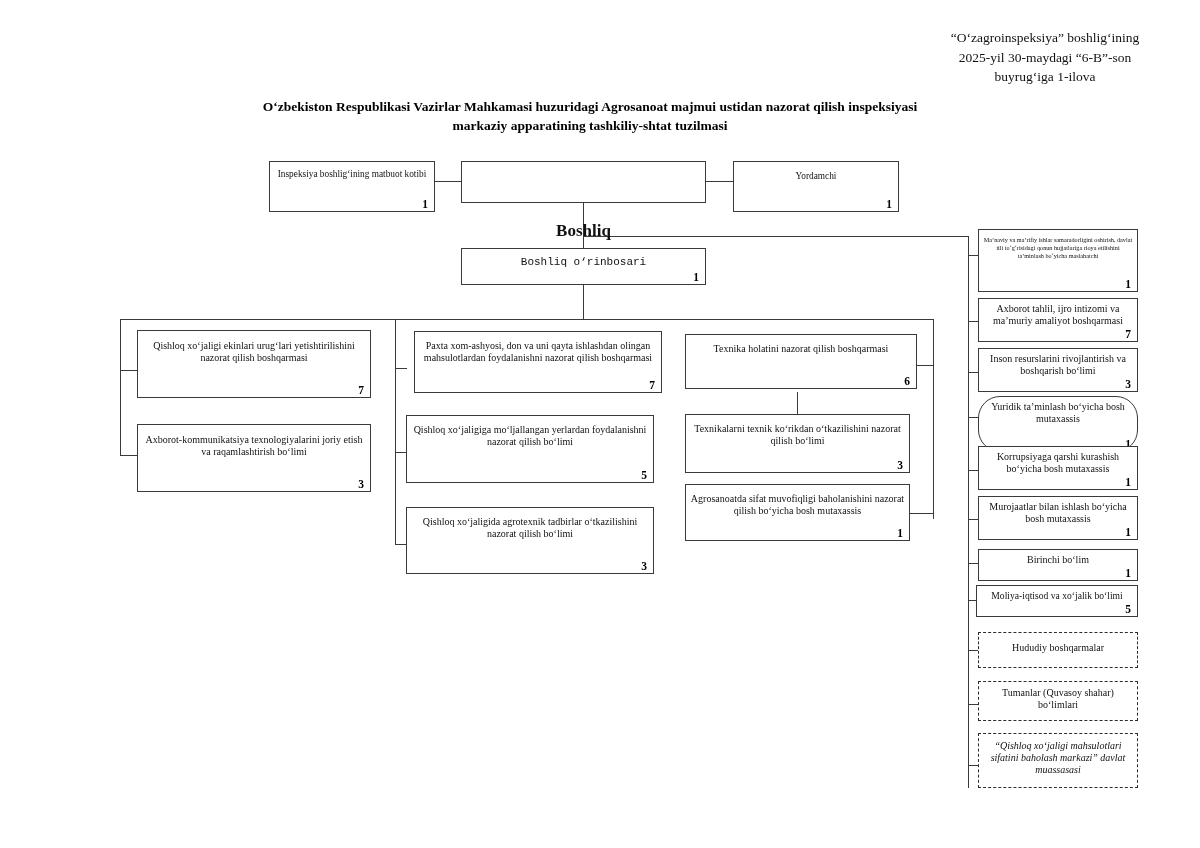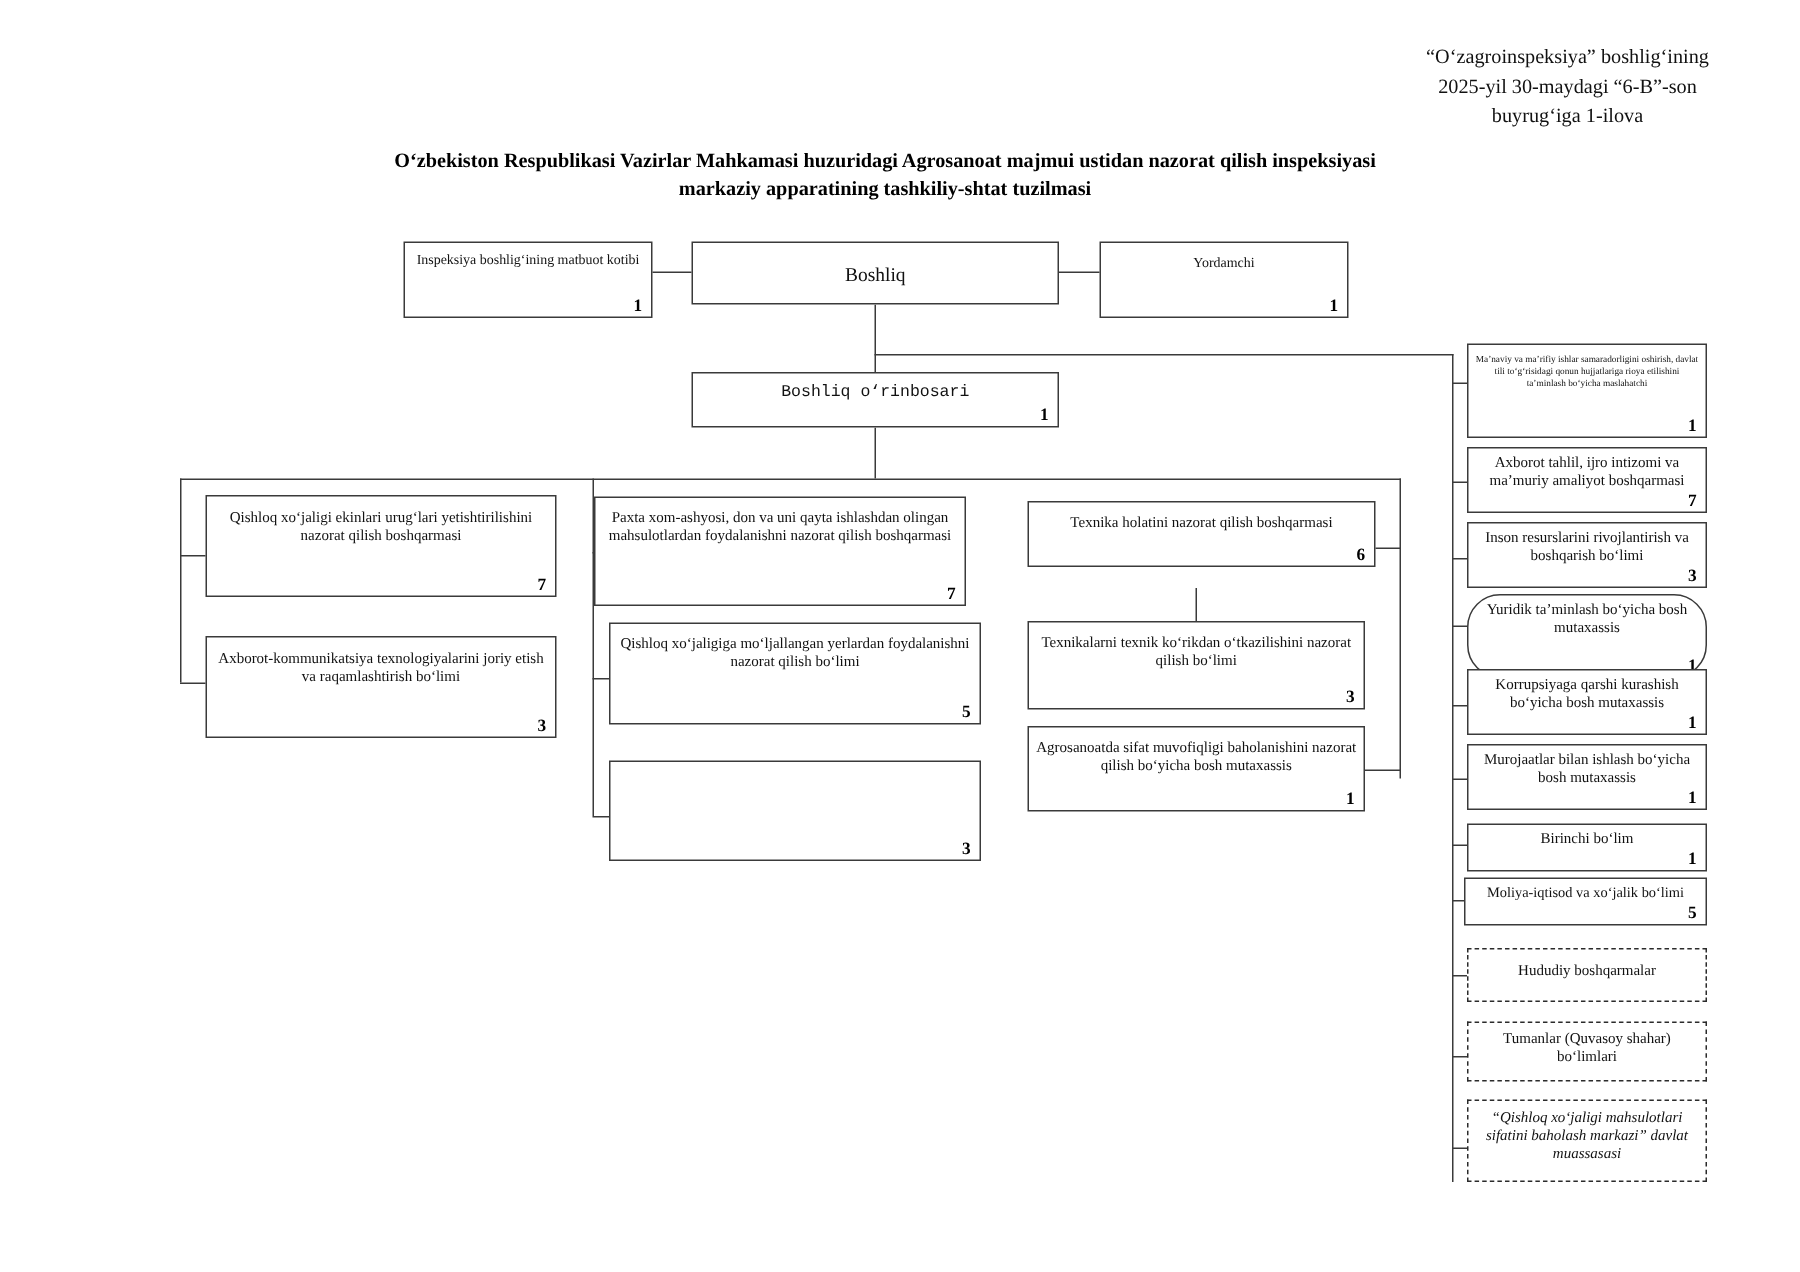--- a/index.html
+++ b/index.html
@@ -54,21 +54,21 @@
     font-weight:bold;
     font-size:11.5px;
     color:#000;
   }
 
   
   .s-tiny .txt{font-size:6.2px;line-height:1.3;}
   .s-sm   .txt{font-size:9.3px;}
   .s-md   .txt{font-size:10px;}
   .s-lg   .txt{font-size:11px;}
-  .s-boss .txt{font-size:13px;font-weight:normal;}
+  .s-boss .txt{font-size:17px;font-weight:bold;margin-top:46px;}
 
   
   .ln{position:absolute;background:#3a3a3a;z-index:1;}
   .lnh{height:1px;}
   .lnv{width:1px;}
 </style>
 </head>
 <body>
 
 <div id="canvas">
@@ -148,35 +148,36 @@
   <div class="box s-md" style="left:137px;top:330px;width:234px;height:68px;">
     <div class="txt" style="top:9px;">Qishloq xo‘jaligi ekinlari urug‘lari yetishtirilishini nazorat qilish boshqarmasi</div>
     <div class="num">7</div>
   </div>
 
   <div class="box s-md" style="left:137px;top:424px;width:234px;height:68px;">
     <div class="txt" style="top:9px;">Axborot-kommunikatsiya texnologiyalarini joriy etish va raqamlashtirish bo‘limi</div>
     <div class="num">3</div>
   </div>
 
-  <div class="box s-md" style="left:396px;top:331px;width:248px;height:73px;padding-left:32px;">
+  <div class="box s-md" style="left:414px;top:331px;width:248px;height:62px;padding-left:32px;">
     <div class="txt" style="top:8px;">Paxta xom-ashyosi, don va uni qayta ishlashdan olingan mahsulotlardan foydalanishni nazorat qilish boshqarmasi</div>
     <div class="num">7</div>
   </div>
 
   <div class="box s-md" style="left:406px;top:415px;width:248px;height:68px;">
     <div class="txt" style="top:8px;">Qishloq xo‘jaligiga mo‘ljallangan yerlardan foydalanishni nazorat qilish bo‘limi</div>
     <div class="num">5</div>
   </div>
 
   <div class="box s-md" style="left:406px;top:507px;width:248px;height:67px;">
-    <div class="num">3</div>
-  </div>
-
-  <div class="box s-md" style="left:685px;top:334px;width:232px;height:44px;">
+    <div class="txt" style="top:8px;">Qishloq xo‘jaligida agrotexnik tadbirlar o‘tkazilishini nazorat qilish bo‘limi</div>
+    <div class="num">3</div>
+  </div>
+
+  <div class="box s-md" style="left:685px;top:334px;width:232px;height:55px;">
     <div class="txt" style="top:8px;">Texnika holatini nazorat qilish boshqarmasi</div>
     <div class="num">6</div>
   </div>
 
   <div class="box s-md" style="left:685px;top:414px;width:225px;height:59px;">
     <div class="txt" style="top:8px;">Texnikalarni texnik ko‘rikdan o‘tkazilishini nazorat qilish bo‘limi</div>
     <div class="num">3</div>
   </div>
 
   <div class="box s-md" style="left:685px;top:484px;width:225px;height:57px;">

